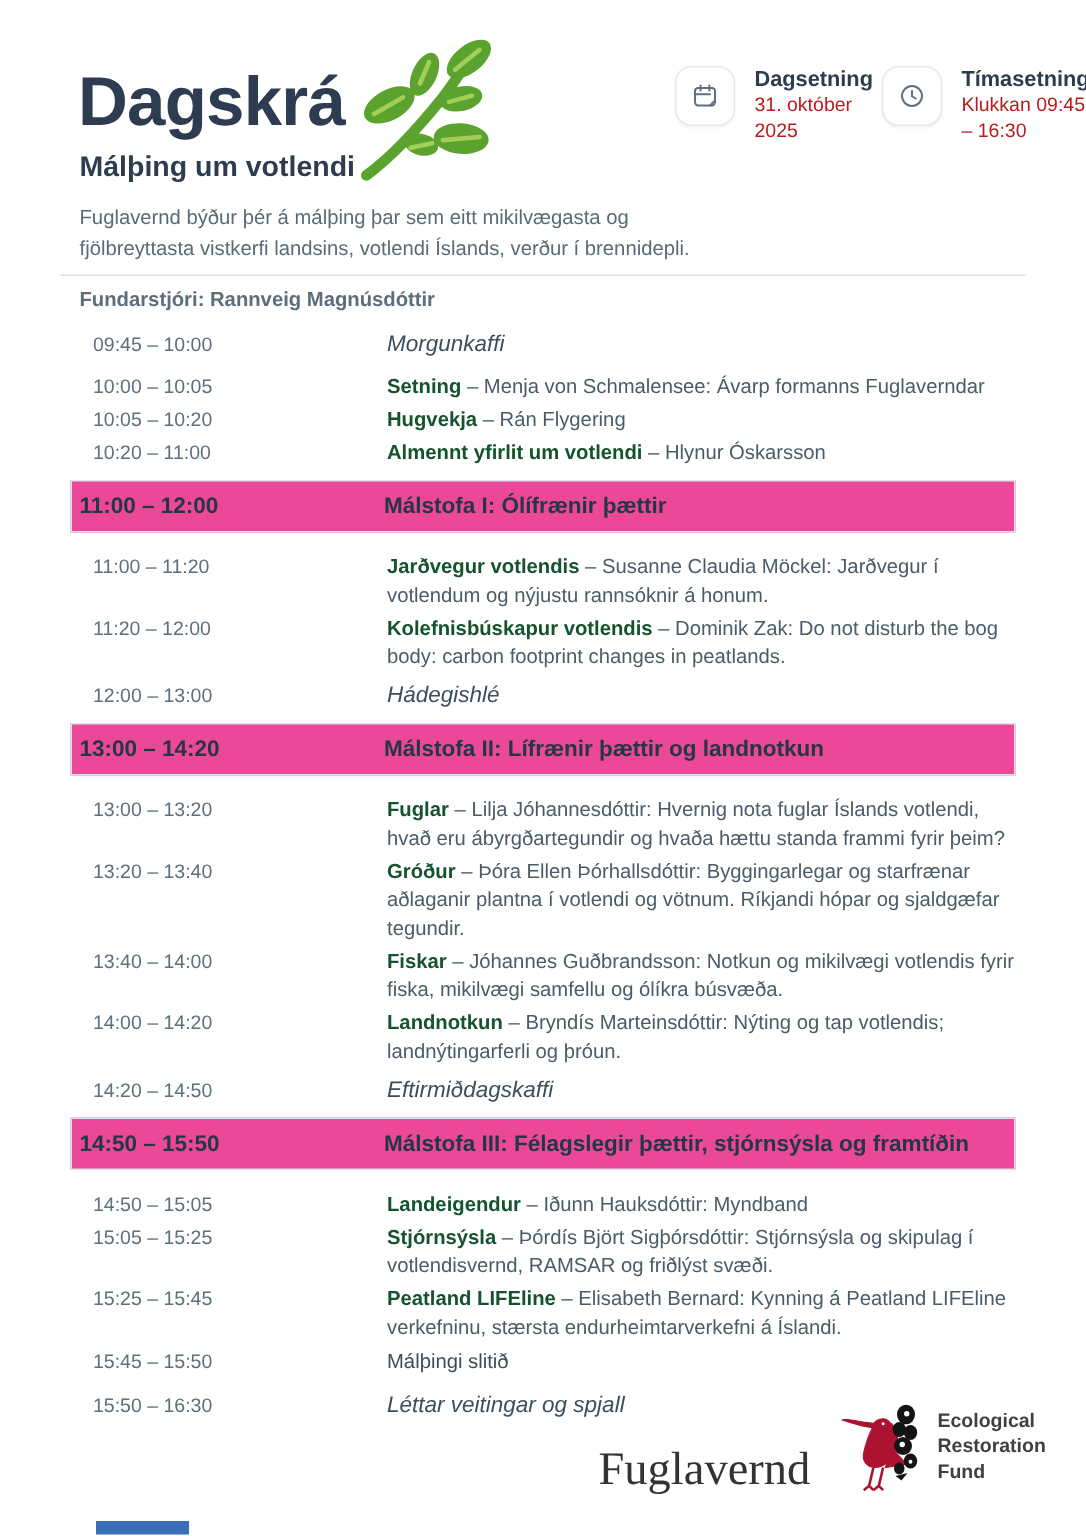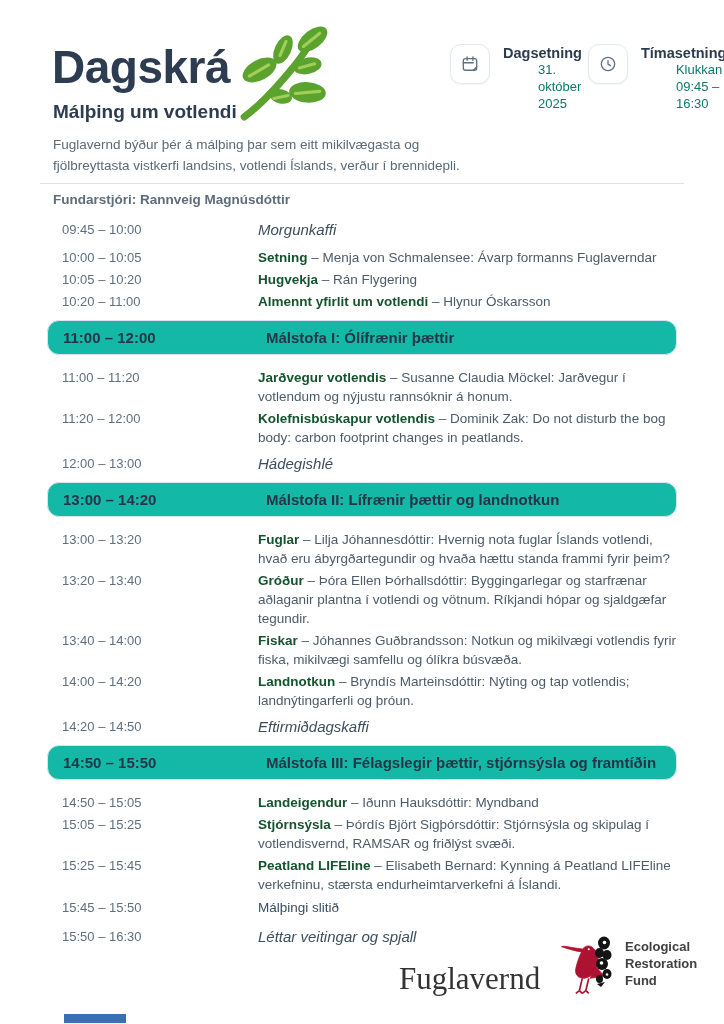--- a/index.html
+++ b/index.html
@@ -12,37 +12,37 @@
   .subtitle{position:absolute;left:53px;top:101px;font-size:19px;font-weight:bold;color:#2d3c50;}
   .description{position:absolute;left:53px;top:135px;width:412px;font-size:13.5px;
                line-height:1.55;color:#5a6a78;}
   .info-panel{position:absolute;left:450px;top:44px;display:flex;flex-direction:row;gap:6px;}
   .info-item{display:flex;align-items:flex-start;gap:13px;}
   .icon-box{width:38px;height:38px;border:1px solid #e4e9ee;border-radius:11px;
             background:#fff;box-shadow:0 1px 2px rgba(40,60,80,.06);
             display:flex;align-items:center;justify-content:center;flex:0 0 auto;}
   .icon-box svg{stroke:#5f7080;fill:none;stroke-width:1.6;stroke-linecap:round;stroke-linejoin:round;}
   .info-label{font-size:14.5px;font-weight:bold;color:#2c3b4e;line-height:1.25;}
-  .info-value{font-size:13px;color:#0f766e;line-height:1.3;margin-left:35px;}
+  .info-value{font-size:13px;color:#b91c1c;line-height:1.3;}
   .divider{position:absolute;left:40px;right:40px;top:183px;height:1px;background:#dde2e7;}
   .moderator{position:absolute;left:53px;top:192px;font-size:13.5px;font-weight:bold;color:#5d6d7c;}
   
   .schedule{position:absolute;left:40px;top:213px;width:644px;}
   .row{display:grid;grid-template-columns:196px 1fr;padding-left:22px;
        font-size:13.5px;line-height:19px;margin-bottom:3px;}
   .row .time{font-size:13px;color:#5f6f7e;}
   .row .content{color:#4c5b69;}
   .row .content b{color:#14532d;}
   .row.break{margin:7px 0 9px;}
   .row.break .content{font-style:italic;font-size:15px;color:#3c4e5e;}
   .row.plain{margin:4px 0 10px;}
   .row.plain .content{color:#3c4e5e;}
   .section-row{display:grid;grid-template-columns:203px 1fr;margin:9px 7px 13px 7px;
-               padding:7px 10px 7px 15px;background:#14b8a6;border:1px solid #dce4ea;
-               border-radius:12px;font-size:15px;font-weight:bold;color:#243648;
+               padding:7px 10px 7px 5px;background:#ec4899;border:1px solid #dce4ea;
+               border-radius:0;font-size:15px;font-weight:bold;color:#243648;
                line-height:19px;box-shadow:0 1px 2px rgba(40,60,80,.04);}
   .section-row .time{color:#243648;}
   
   .fuglavernd{position:absolute;left:399px;top:940px;display:flex;align-items:flex-end;gap:20px;}
   .fuglavernd .wordmark{font-family:"Liberation Serif",serif;font-size:31px;color:#333333;
                         line-height:1;padding-bottom:4px;}
   .erf{position:absolute;left:591px;top:936px;display:flex;align-items:flex-start;gap:8px;}
   .erf-text{font-size:13px;font-weight:bold;color:#404040;line-height:17px;padding-top:2px;}
   .blue-bar{position:absolute;left:64px;top:1014px;width:62px;height:9px;background:#3b6eb5;}
 </style>

